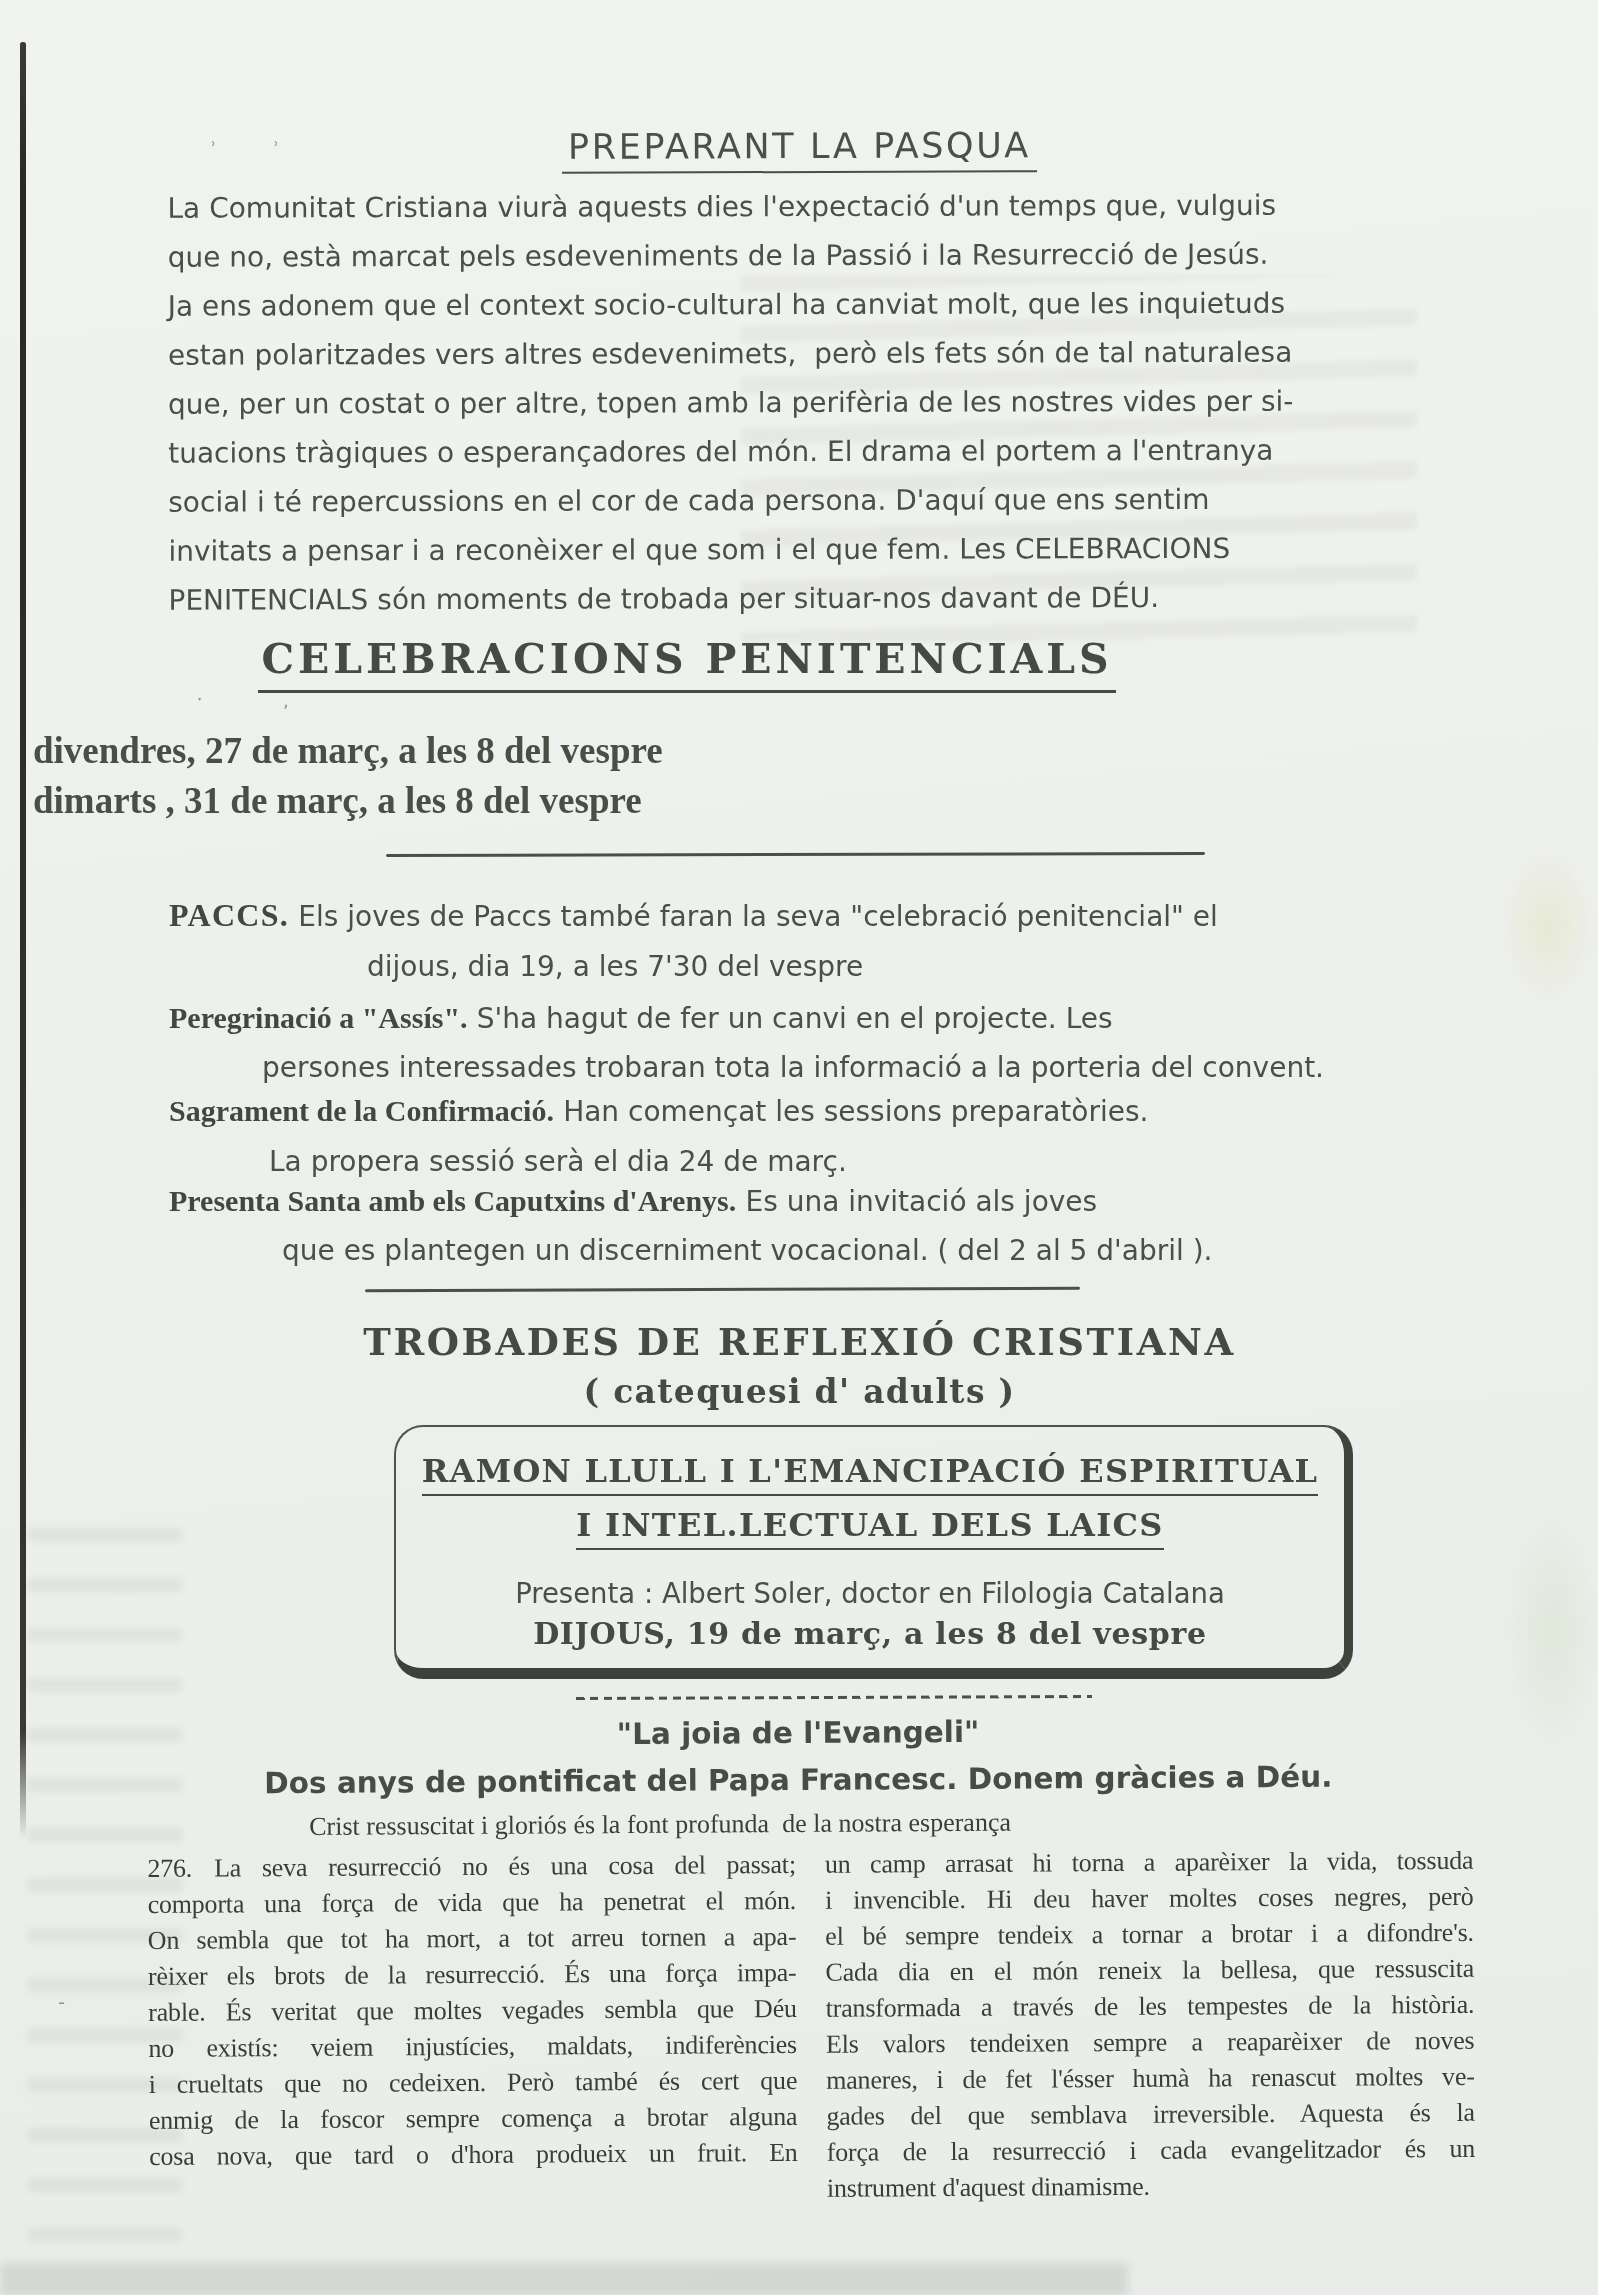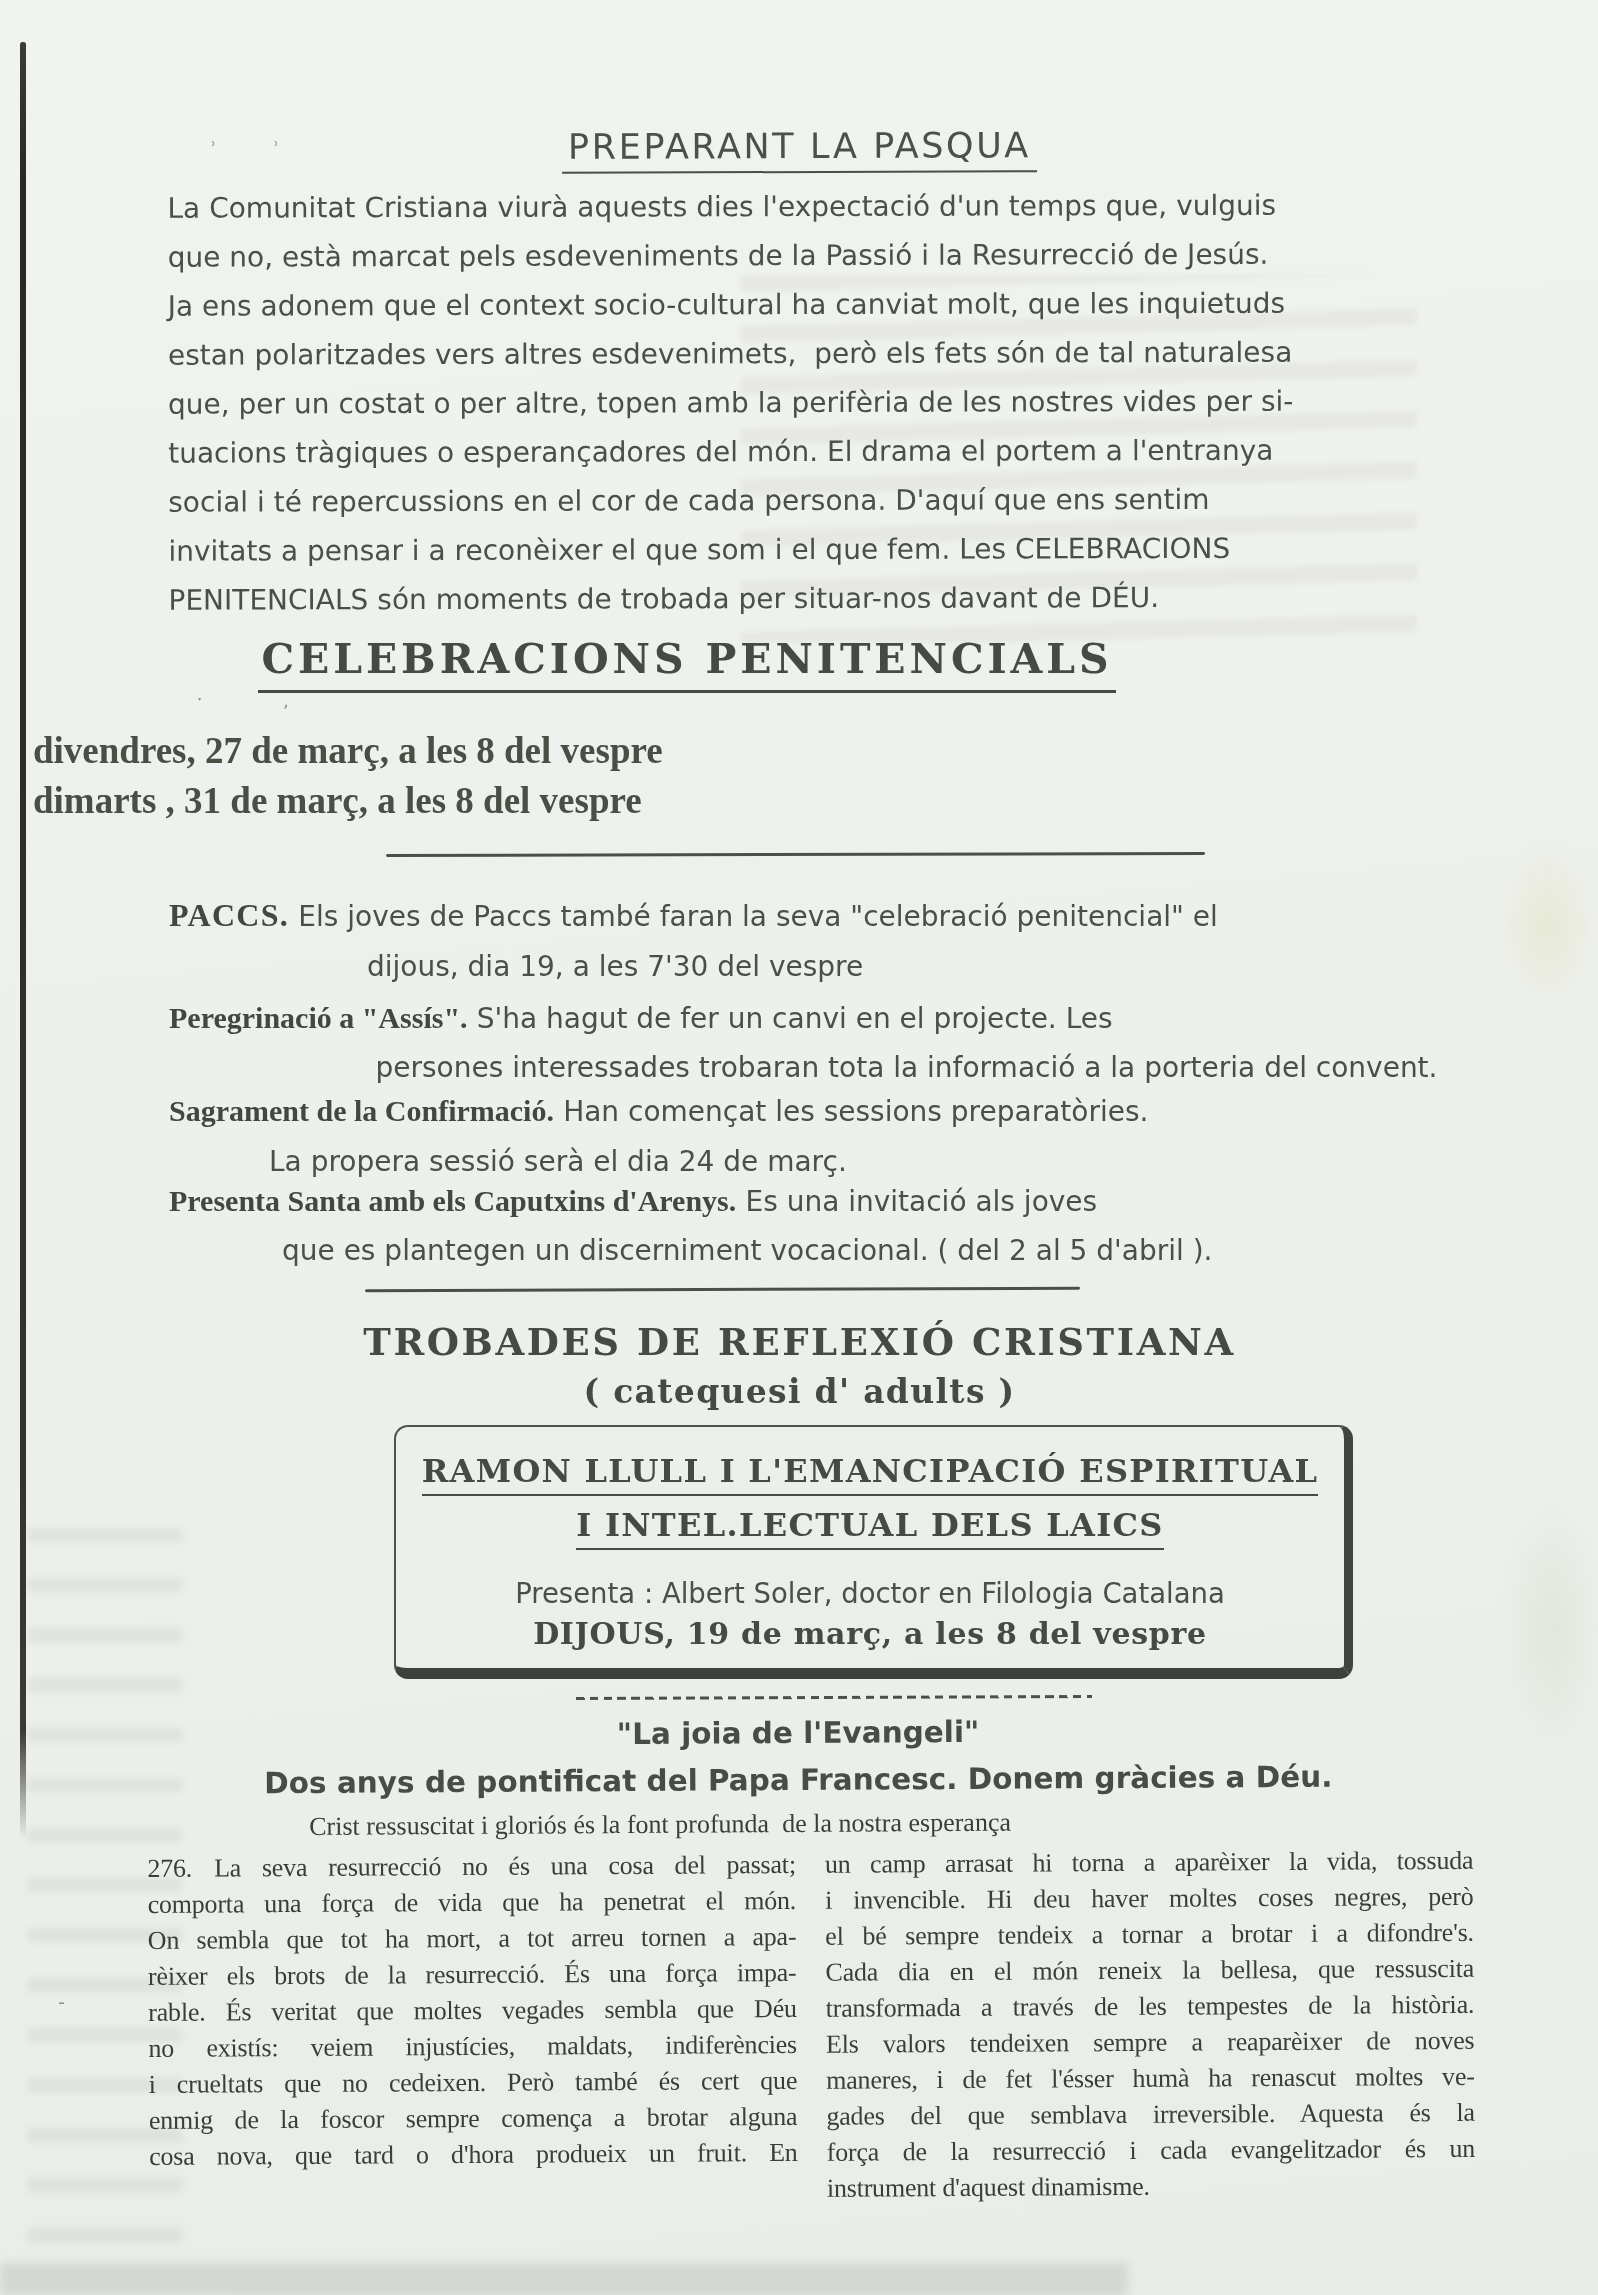--- a/index.html
+++ b/index.html
@@ -60,35 +60,35 @@
   .rule{position:absolute;height:2.6px;background:#4c4f49;border-radius:2px;}
   .rule-1{top:853px;left:386px;width:819px;transform:rotate(-0.15deg);}
   .rule-2{top:1288px;left:365px;width:715px;transform:rotate(-0.2deg);}
 
   
   .ann{position:absolute;left:169px;width:1289px;}
   .ann .lead{font-family:Liberation Serif, serif;font-weight:700;font-size:30px;color:#43473f;margin-right:9.2px;}
   .ann .rest{font-size:28px;}
   .ann-cont{position:absolute;left:169px;width:1289px;font-size:28px;}
   .ann0{top:897px;}  .ann0c{top:950px;padding-left:198px;}
-  .ann1{top:1001px;}  .ann1c{top:1051px;padding-left:93px;text-align:center;}
+  .ann1{top:1001px;}  .ann1c{top:1051px;padding-left:93px;}
   .ann2{top:1094px;}  .ann2c{top:1145px;padding-left:100px;}
   .ann3{top:1184px;}  .ann3c{top:1234px;padding-left:113px;}
   .ann0 .lead{font-size:32px;letter-spacing:1.3px;}
 
   
   .trobades-heading{position:absolute;top:1320px;left:0;width:1599px;text-align:center;
     font-size:37px;letter-spacing:2.6px;}
   .trobades-sub{position:absolute;top:1372px;left:0;width:1599px;text-align:center;
     font-size:33px;letter-spacing:1.3px;}
 
   
   .llull-box{position:absolute;top:1425px;left:394px;width:959px;height:254px;
     border:2.6px solid #4f534b;border-right:9.8px solid #42453e;border-bottom:11px solid #3e413a;
-    border-radius:14px;box-sizing:border-box;text-align:center;}
+    border-radius:29px;box-sizing:border-box;text-align:center;}
   .llull-t1{margin-top:25px;}
   .llull-t1 span,.llull-t2 span{display:inline-block;font-size:32px;letter-spacing:1.3px;
     border-bottom:2.6px solid #474b43;padding-bottom:3.9px;}
   .llull-t2{margin-top:10.5px;}
   .llull-presenter{margin-top:27px;font-size:27.5px;}
   .llull-datetime{margin-top:6.6px;font-size:30px;letter-spacing:0.7px;}
 
   .dashed-rule{position:absolute;top:1696px;left:576px;width:516px;height:3.3px;transform:rotate(-0.2deg);
     background:repeating-linear-gradient(90deg,#4d5049 0 8.5px,transparent 8.5px 13.8px);}
 

